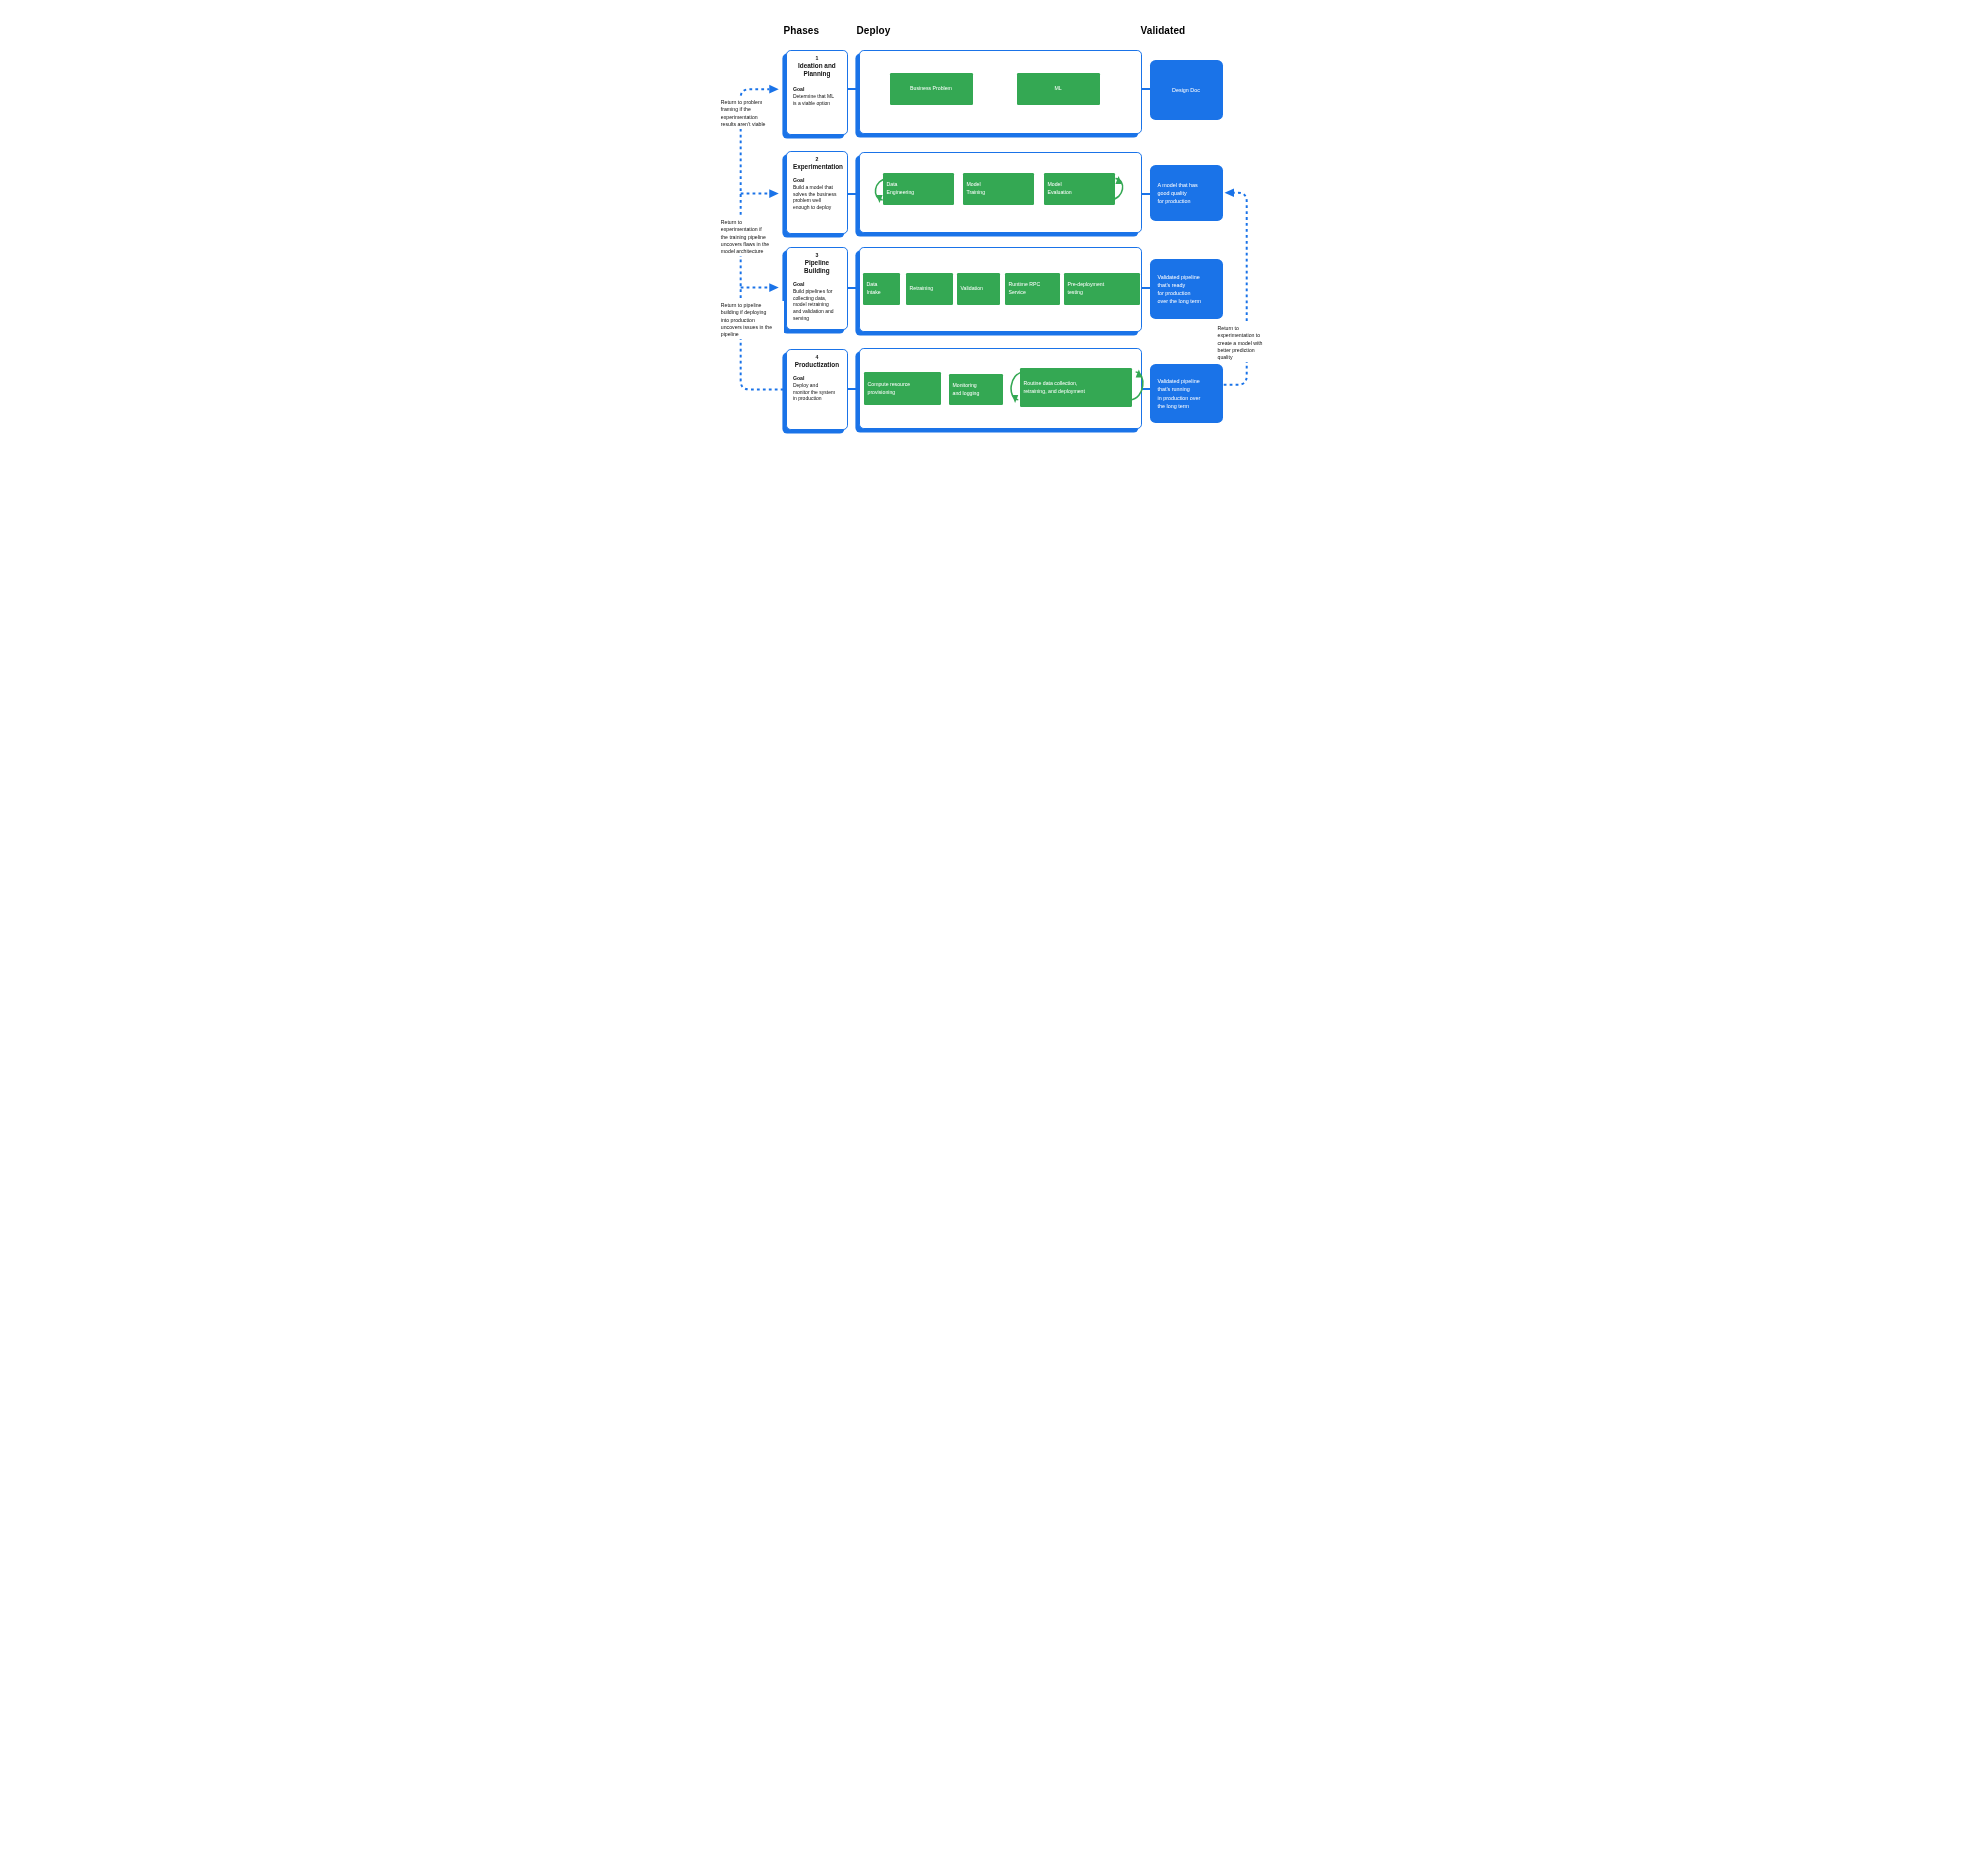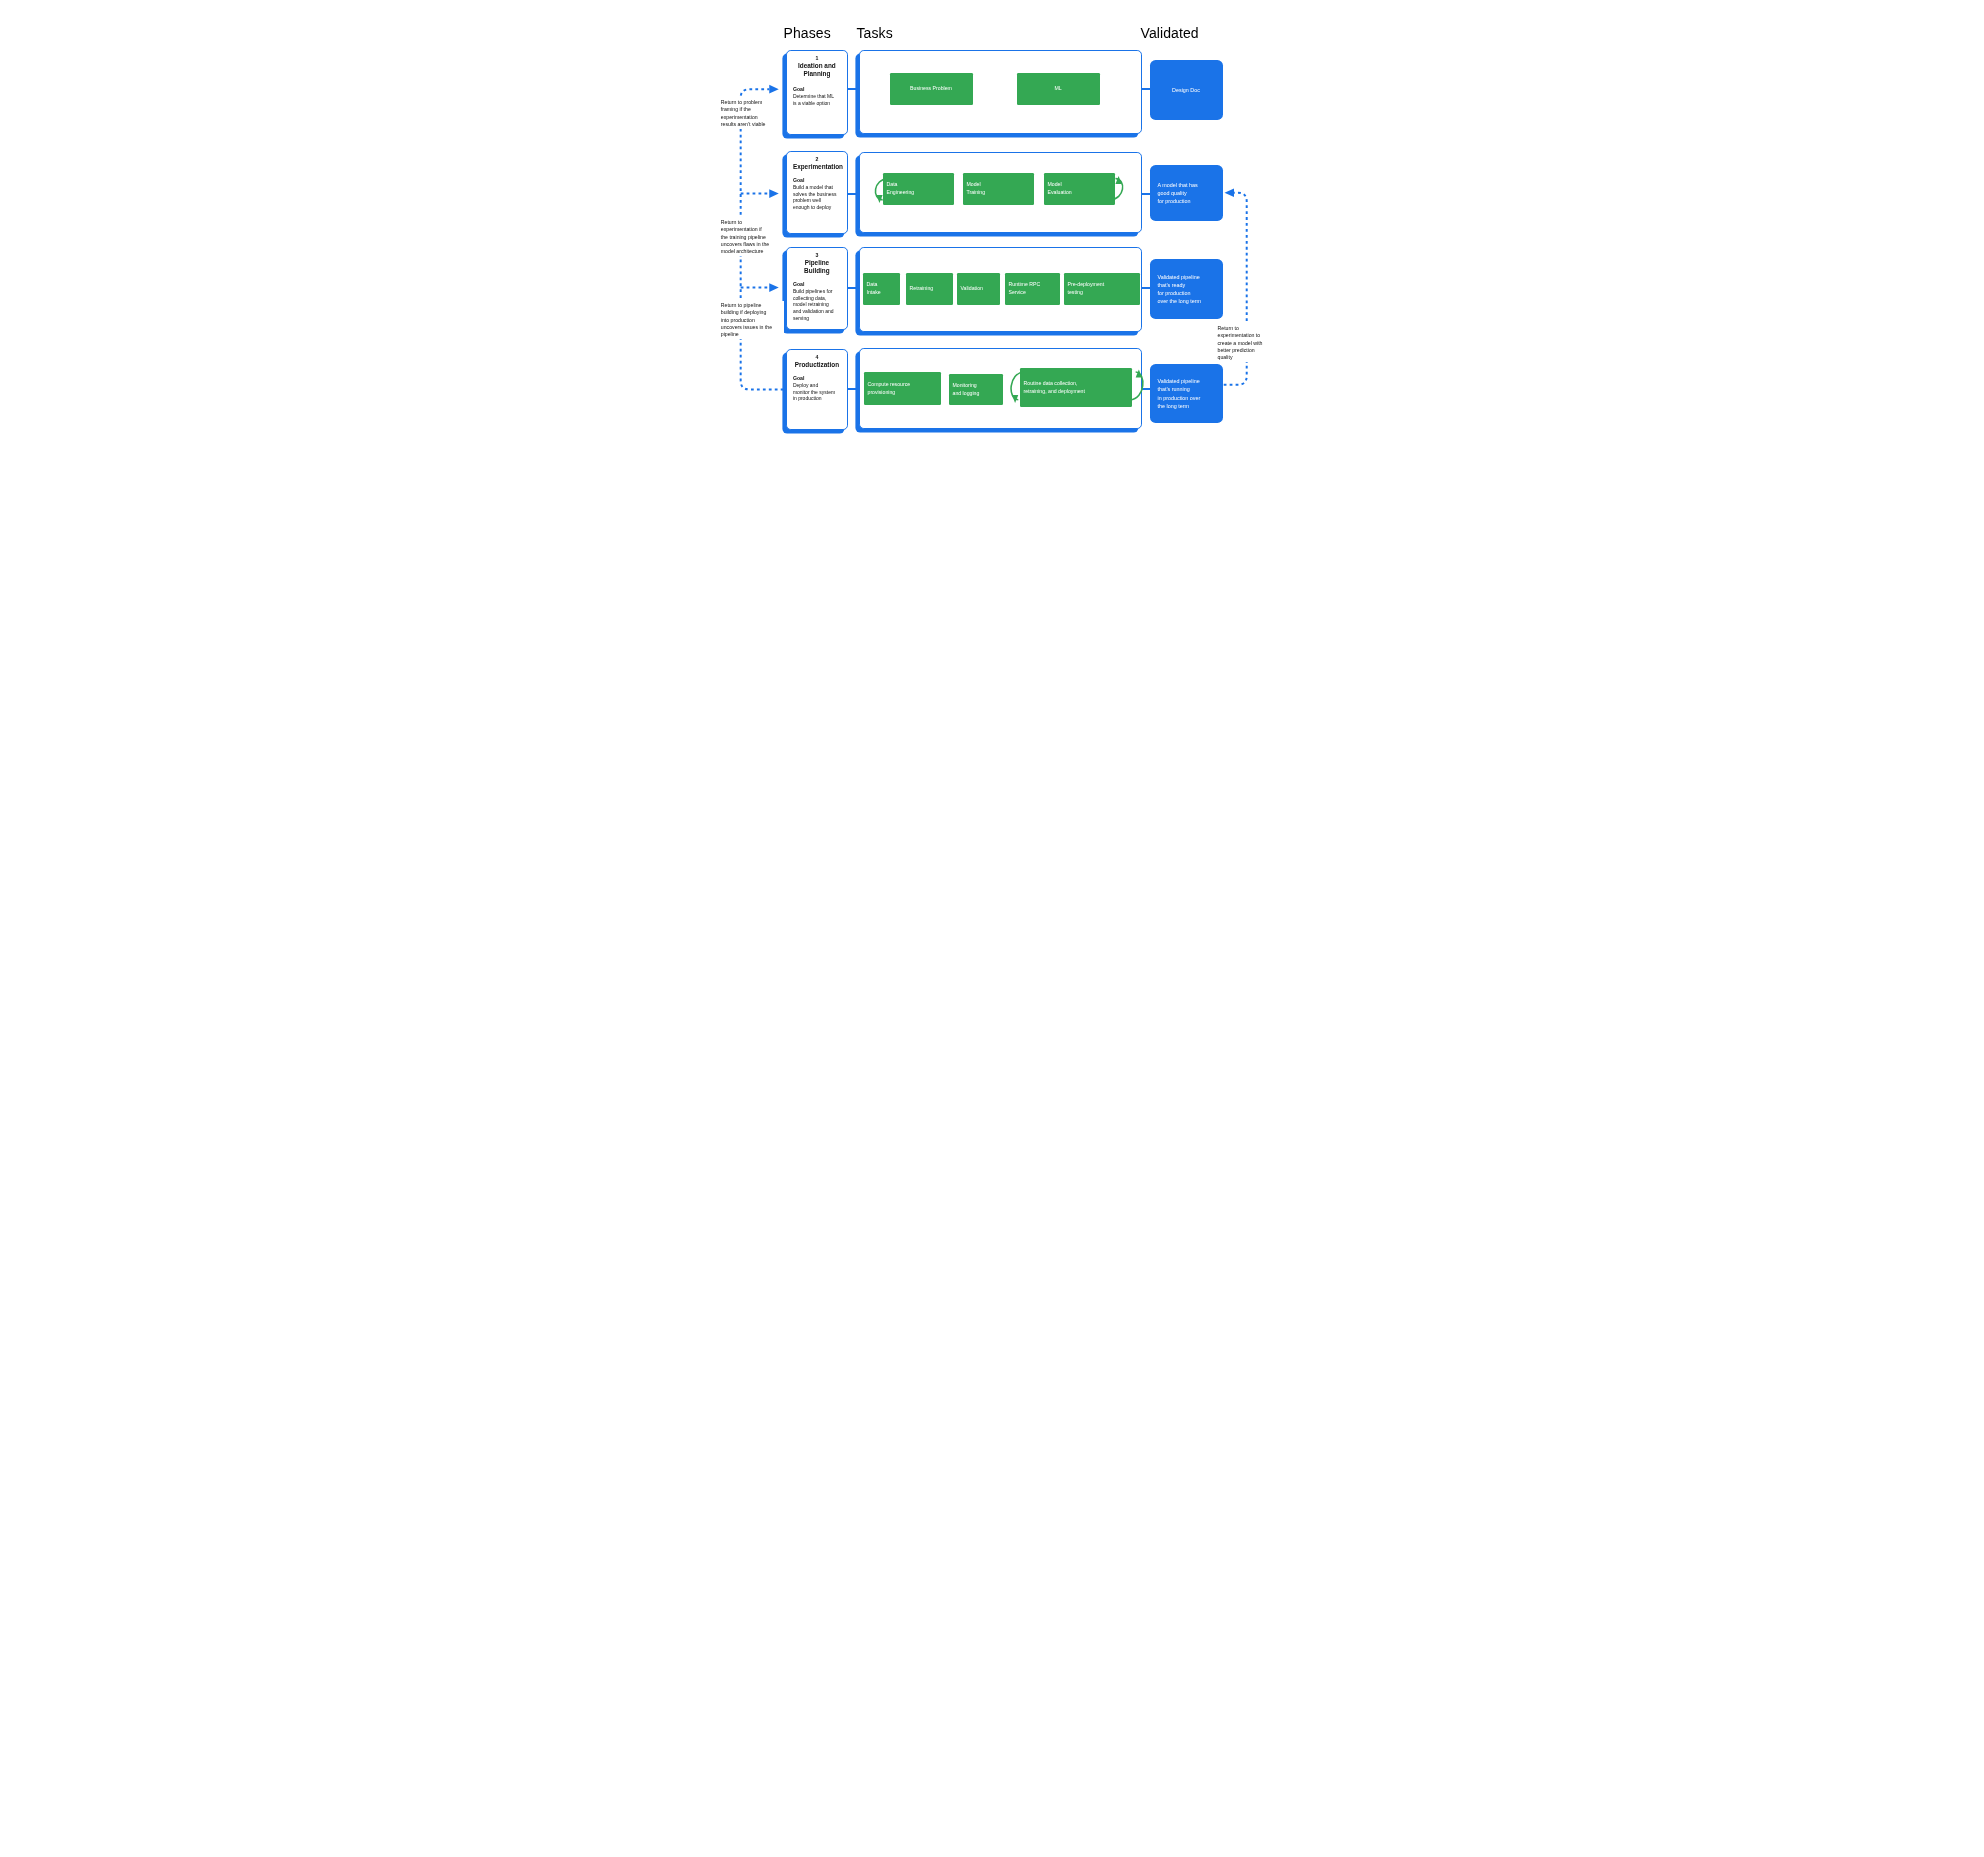--- a/index.html
+++ b/index.html
@@ -1,17 +1,17 @@
 <!DOCTYPE html>
 <html style="font-size:6.4px"><head>
 <meta charset="utf-8">
 <style>
   html,body{margin:0;padding:0;background:#fff;font-family:"Liberation Sans",sans-serif;color:#111;}
   .canvas{position:relative;width:563px;height:464px;margin:0 auto;background:#fff;overflow:hidden;}
-  .hdr{position:absolute;font-size:14px;font-weight:normal;color:#000;letter-spacing:0.1px;z-index:2;}
+  .hdr{position:absolute;font-size:10px;font-weight:bold;color:#000;letter-spacing:0.1px;z-index:2;}
   
   .phase,.tasks-container{
     position:absolute;background:#fff;border:1.2px solid #1A73E8;border-radius:4.8px;
     box-shadow:-3.6px 3.6px 0 0 #1A73E8;z-index:2;box-sizing:border-box;
   }
   .phase{padding:4px 5.6px 3.2px 6.4px;display:flex;flex-direction:column;}
   .pnum{text-align:center;font-weight:bold;font-size:5.2px;}
   .ptitle{text-align:center;font-weight:bold;font-size:6.4px;line-height:1.25;margin-top:1.2px;white-space:pre-line;}
   .goal-label{font-weight:bold;font-size:5.2px;margin-top:5.6px;}
   .goal-text{font-size:5px;line-height:1.35;margin-top:1.2px;white-space:pre-line;}
@@ -36,21 +36,21 @@
     position:absolute;background:#fff;font-size:5.2px;line-height:1.42;color:#111;
     white-space:pre-line;z-index:5;padding:0.8px 1.6px 0.8px 0;
   }
 </style>
 </head>
 <body>
 
 <div class="canvas">
 
   <div class="hdr" style="left:73px;top:24.6px;">Phases</div>
-  <div class="hdr" style="left:146px;top:24.6px;">Tasks</div>
+  <div class="hdr" style="left:146px;top:24.6px;">Deploy</div>
   <div class="hdr" style="left:430px;top:24.6px;">Validated</div>
 
   <div class="conn blue" style="left:137px;top:88px;width:14.3px;"></div>
   <div class="conn blue" style="left:430px;top:88px;width:11px;"></div>
   <div class="conn blue" style="left:137px;top:193px;width:14.3px;"></div>
   <div class="conn blue" style="left:430px;top:193px;width:11px;"></div>
   <div class="conn blue" style="left:137px;top:287px;width:14.3px;"></div>
   <div class="conn blue" style="left:430px;top:287px;width:11px;"></div>
   <div class="conn blue" style="left:137px;top:388px;width:14.3px;"></div>
   <div class="conn blue" style="left:430px;top:388px;width:11px;"></div>

